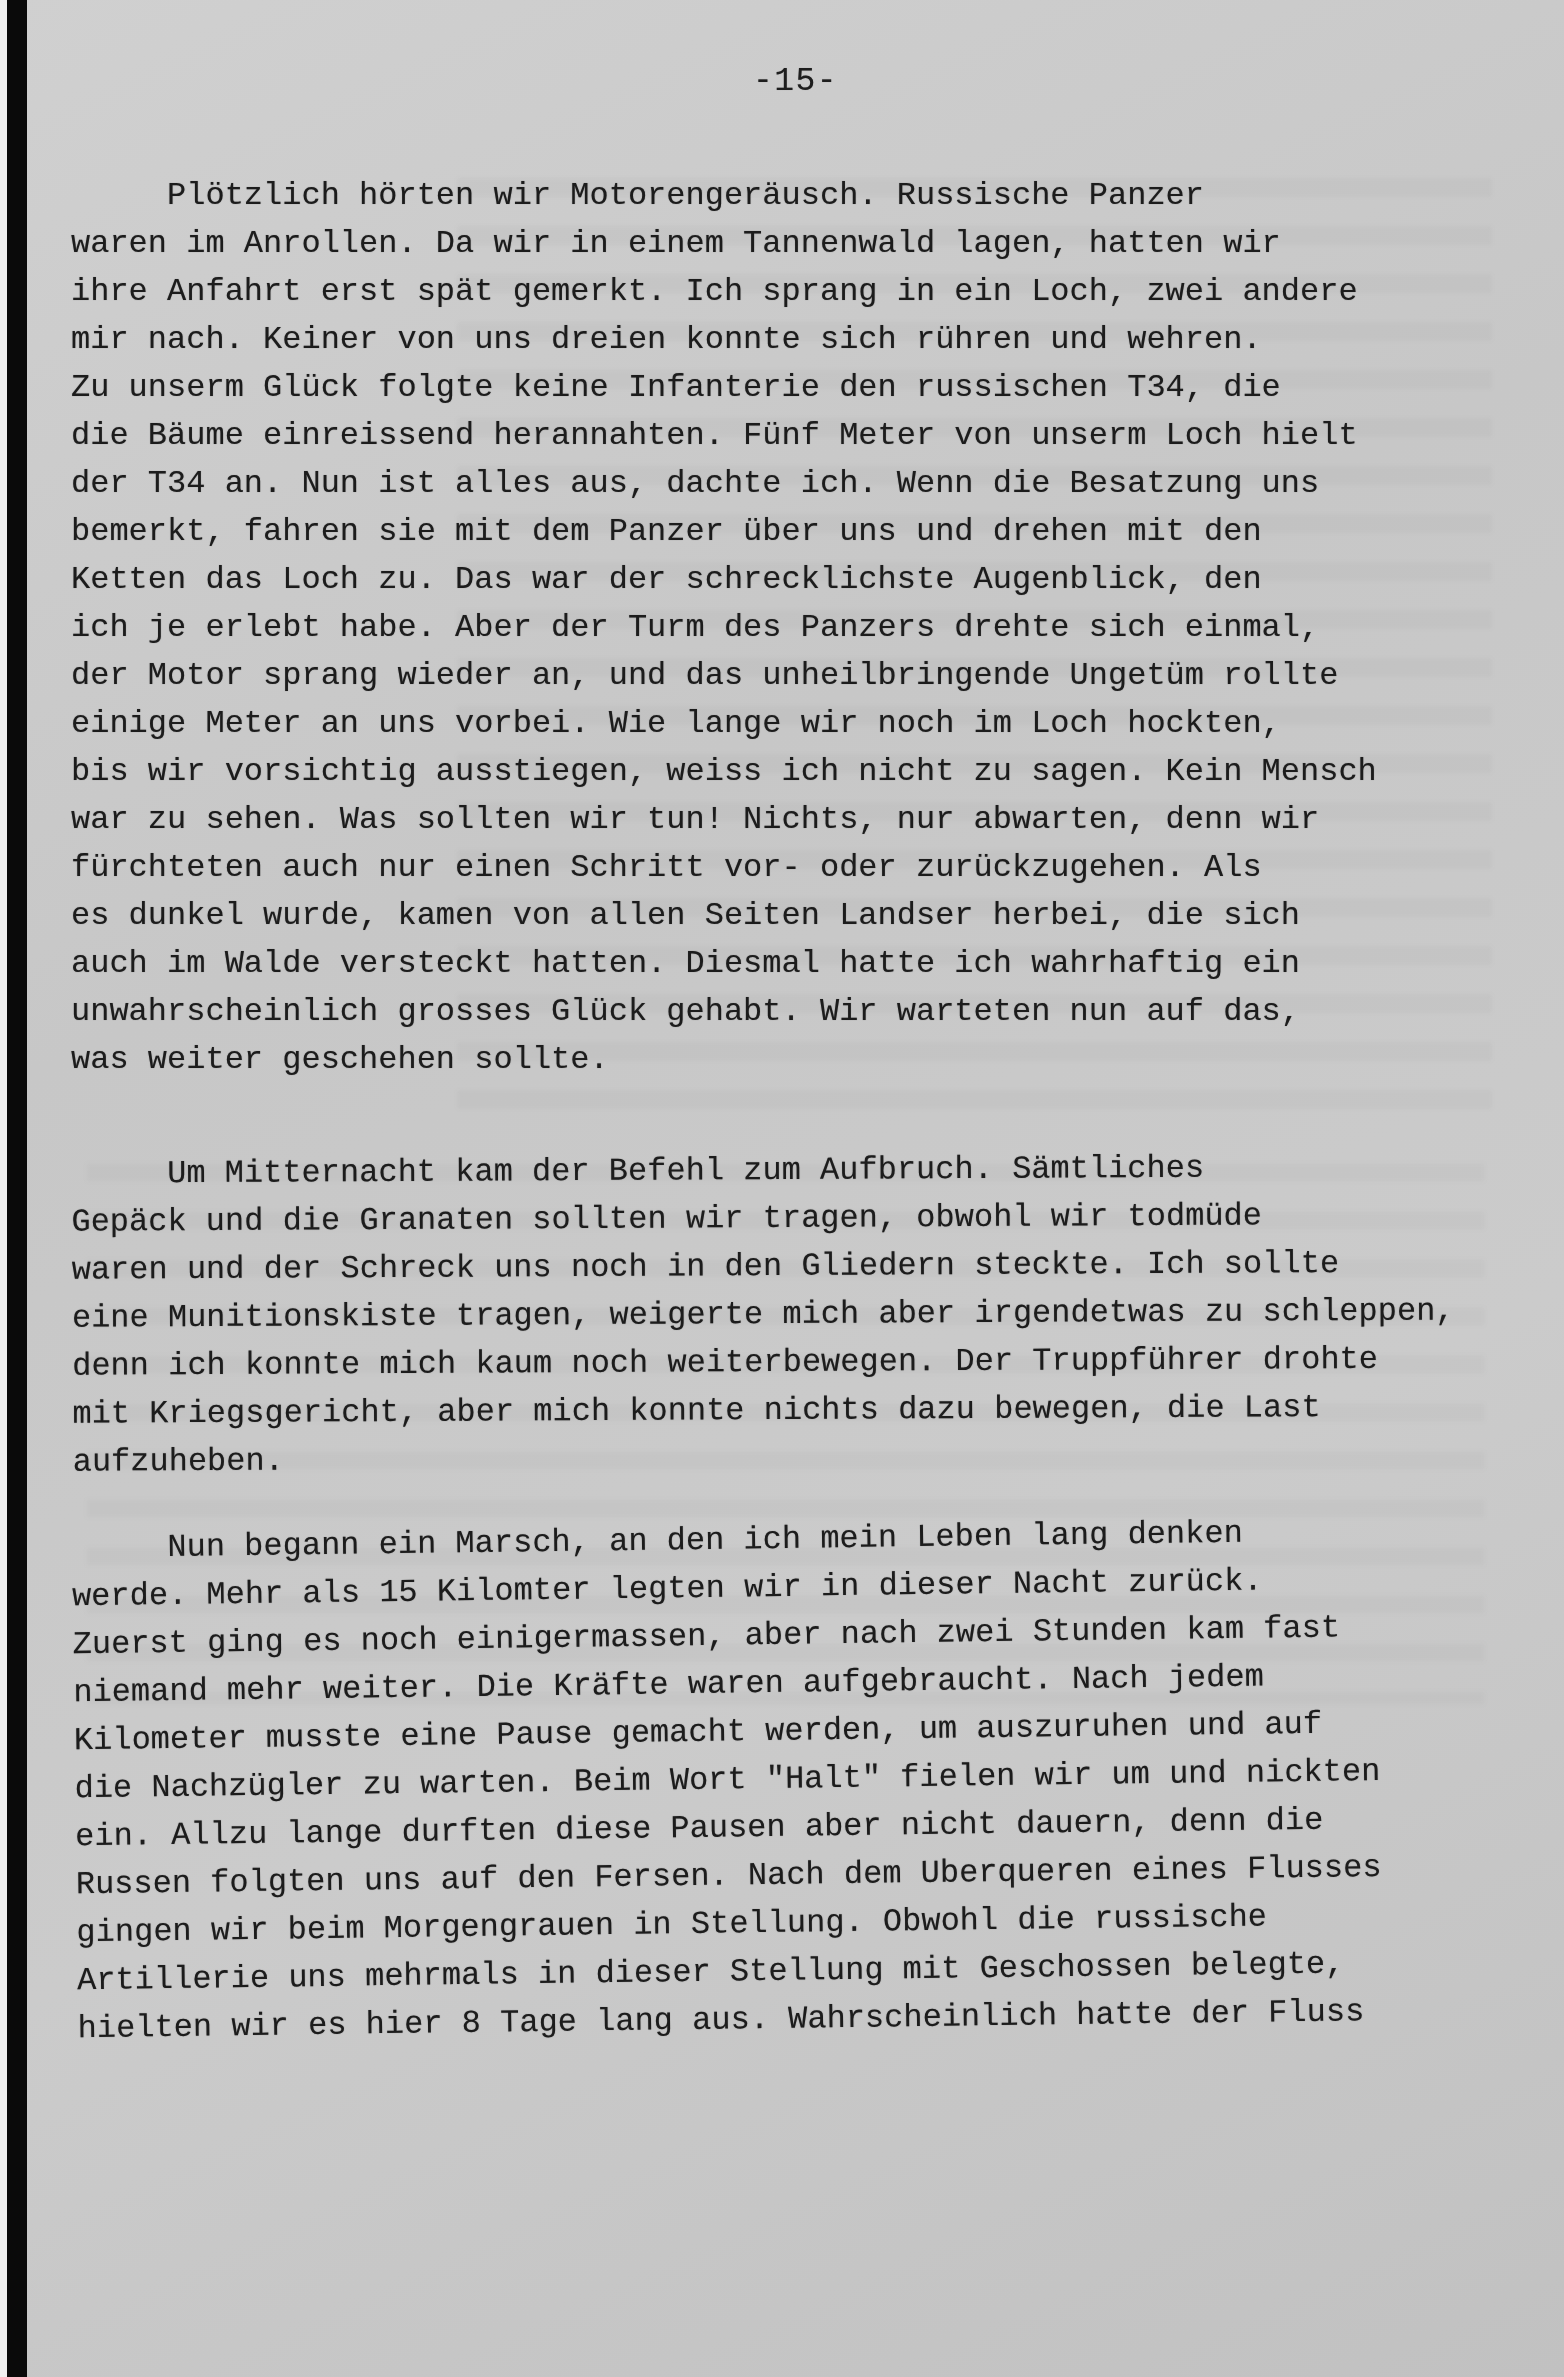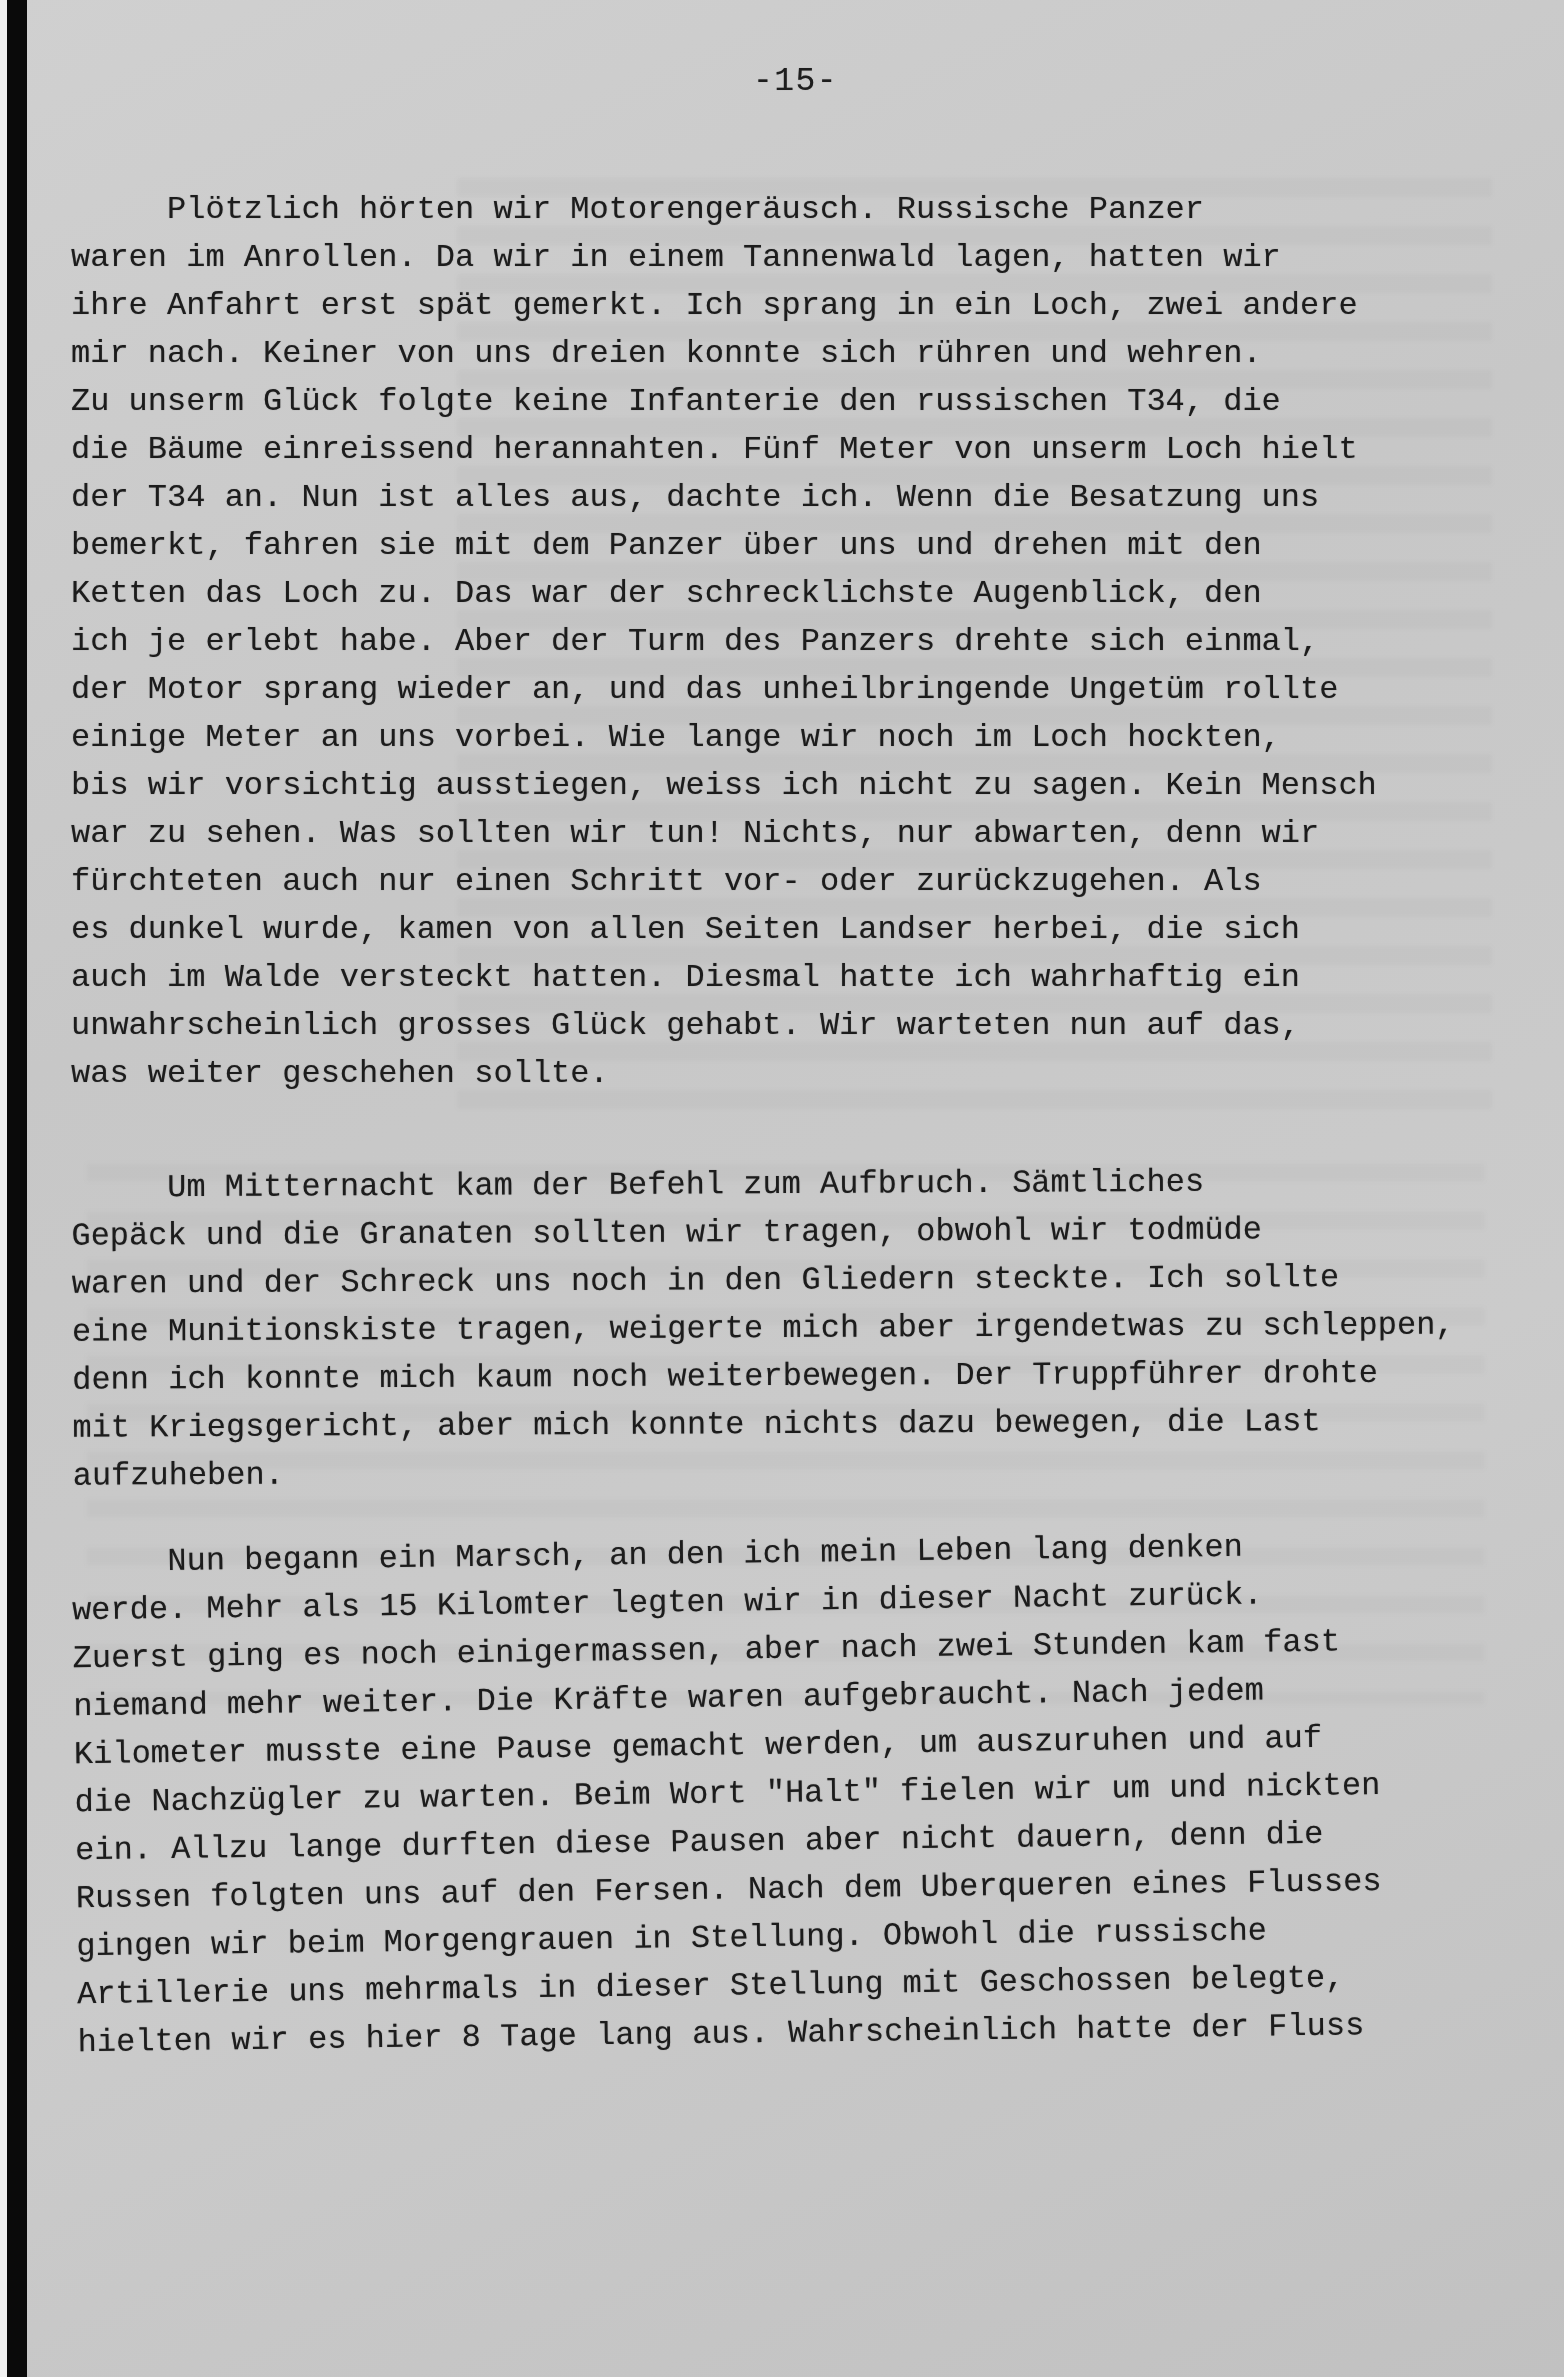--- a/index.html
+++ b/index.html
@@ -38,21 +38,21 @@
     left: 13px;
     width: 100%;
     text-align: center;
     font-size: 33px;
     letter-spacing: 1.4px;
     color: #1e1e1e;
     text-shadow: 0 0 0.7px rgba(20,20,20,0.45);
   }
   .text-block {
     position: absolute;
-    top: 111px;
+    top: 97px;
     left: 27px;
     right: 21.4px;
     padding: 0 7.1px 0 44px;
     color: #1c1c1c;
     font-size: 32px;
     line-height: 48px;
     text-shadow: 0 0 1.1px rgba(25,25,25,0.40);
   }
   .para {
     margin: 0;

